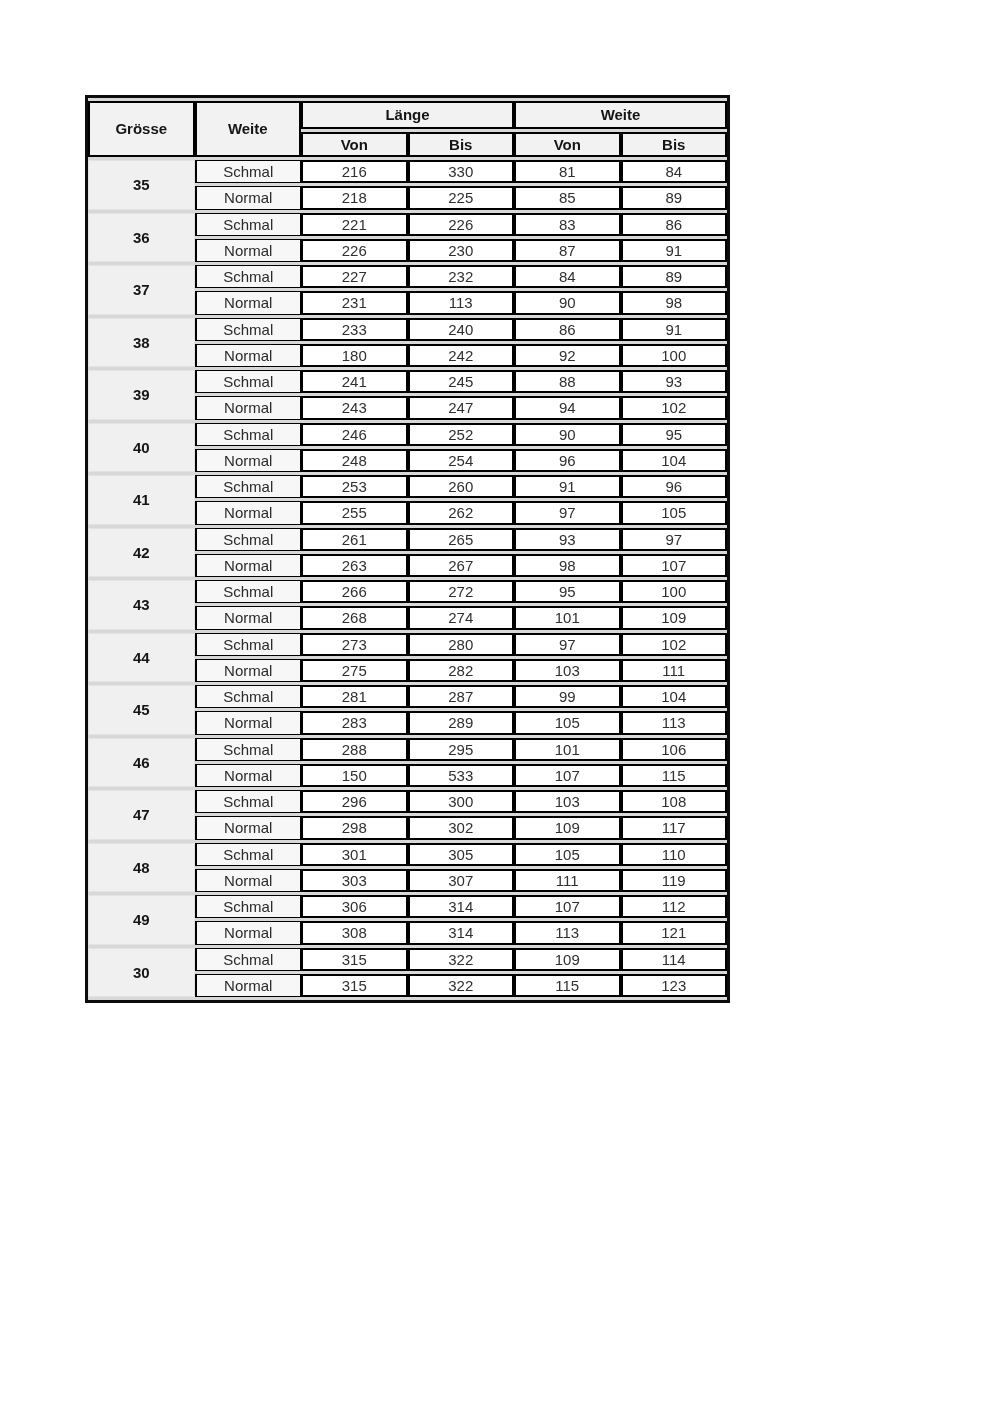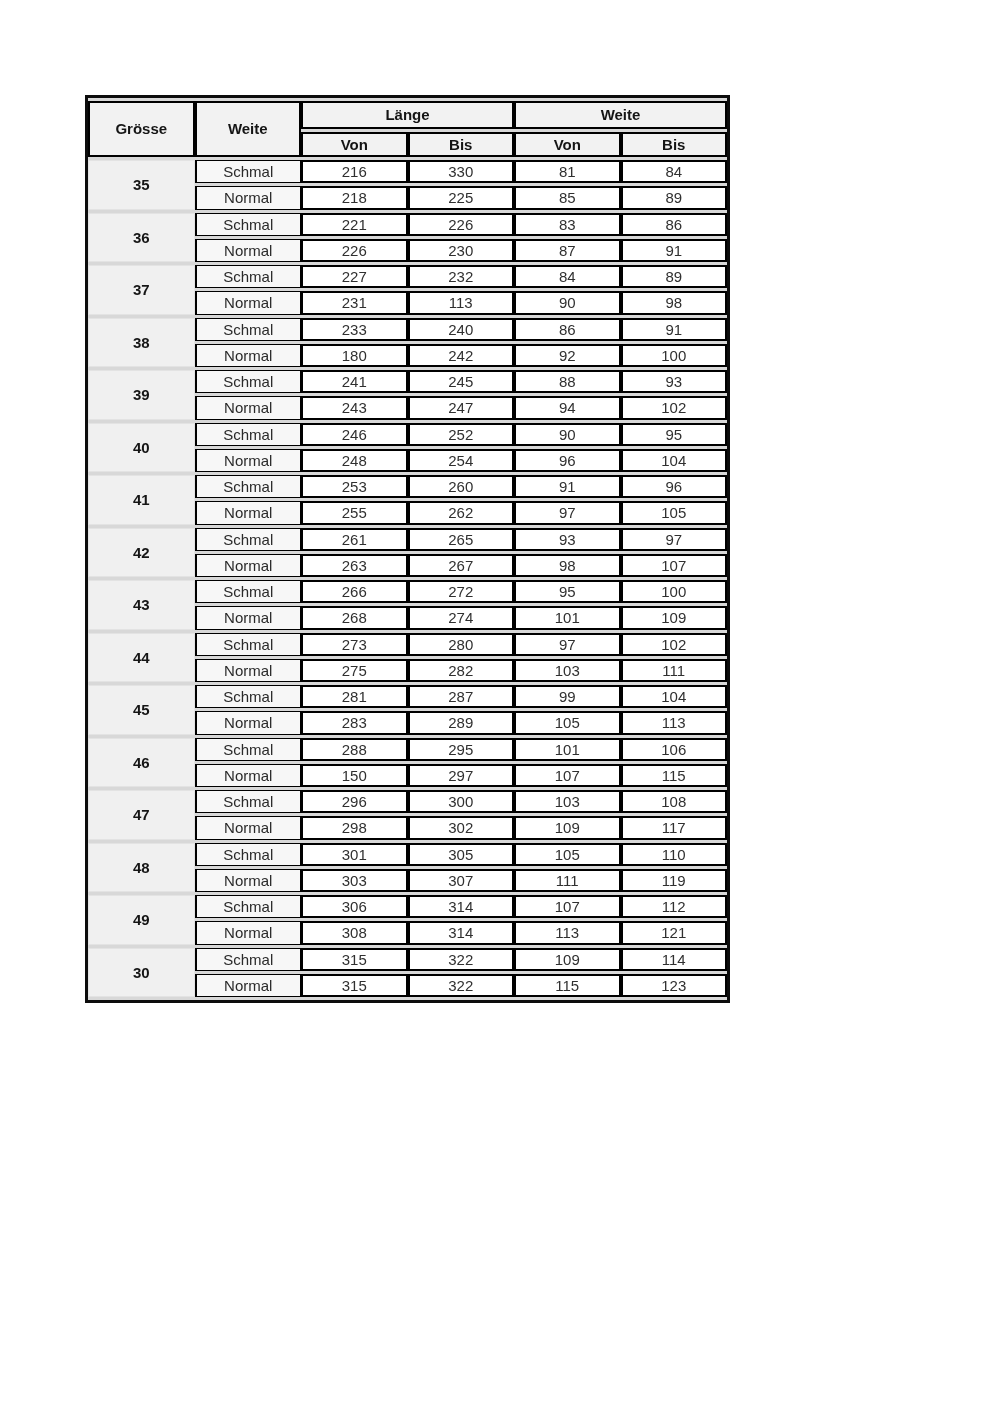--- a/index.html
+++ b/index.html
@@ -279,21 +279,21 @@
       <td class="size-cell" rowspan="2">46</td>
       <td class="weite-cell">Schmal</td>
       <td class="num-cell">288</td>
       <td class="num-cell">295</td>
       <td class="num-cell">101</td>
       <td class="num-cell">106</td>
     </tr>
     <tr>
       <td class="weite-cell">Normal</td>
       <td class="num-cell">150</td>
-      <td class="num-cell">297</td>
+      <td class="num-cell">533</td>
       <td class="num-cell">107</td>
       <td class="num-cell">115</td>
     </tr>
 
     <tr>
       <td class="size-cell" rowspan="2">47</td>
       <td class="weite-cell">Schmal</td>
       <td class="num-cell">296</td>
       <td class="num-cell">300</td>
       <td class="num-cell">103</td>

